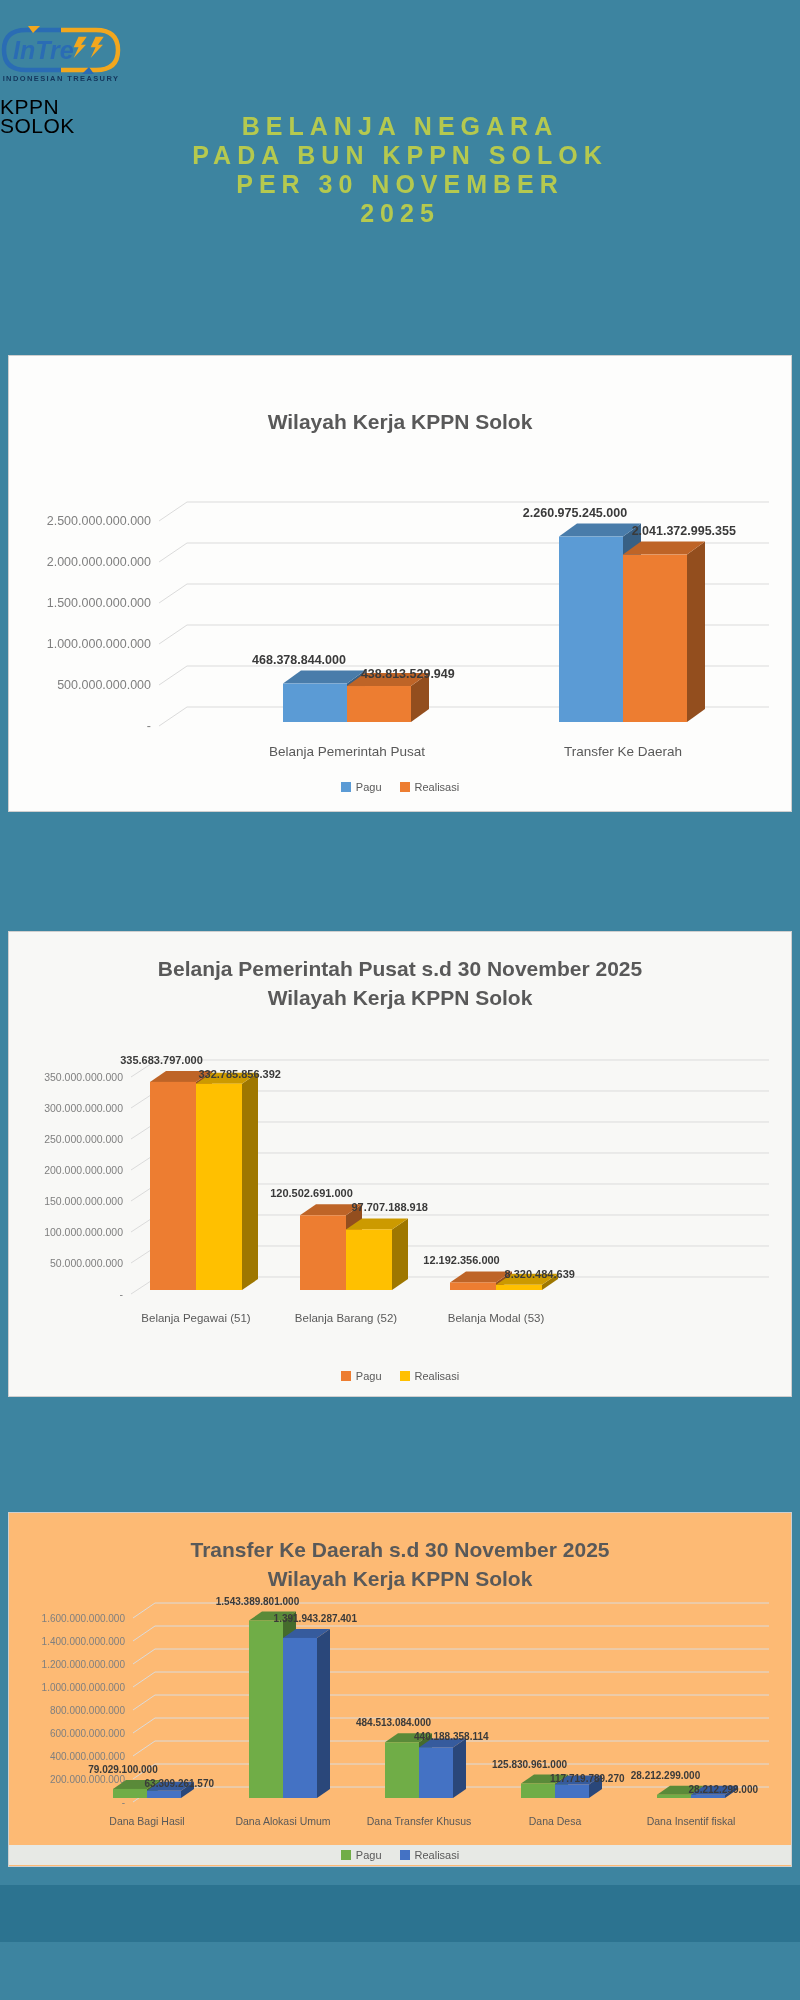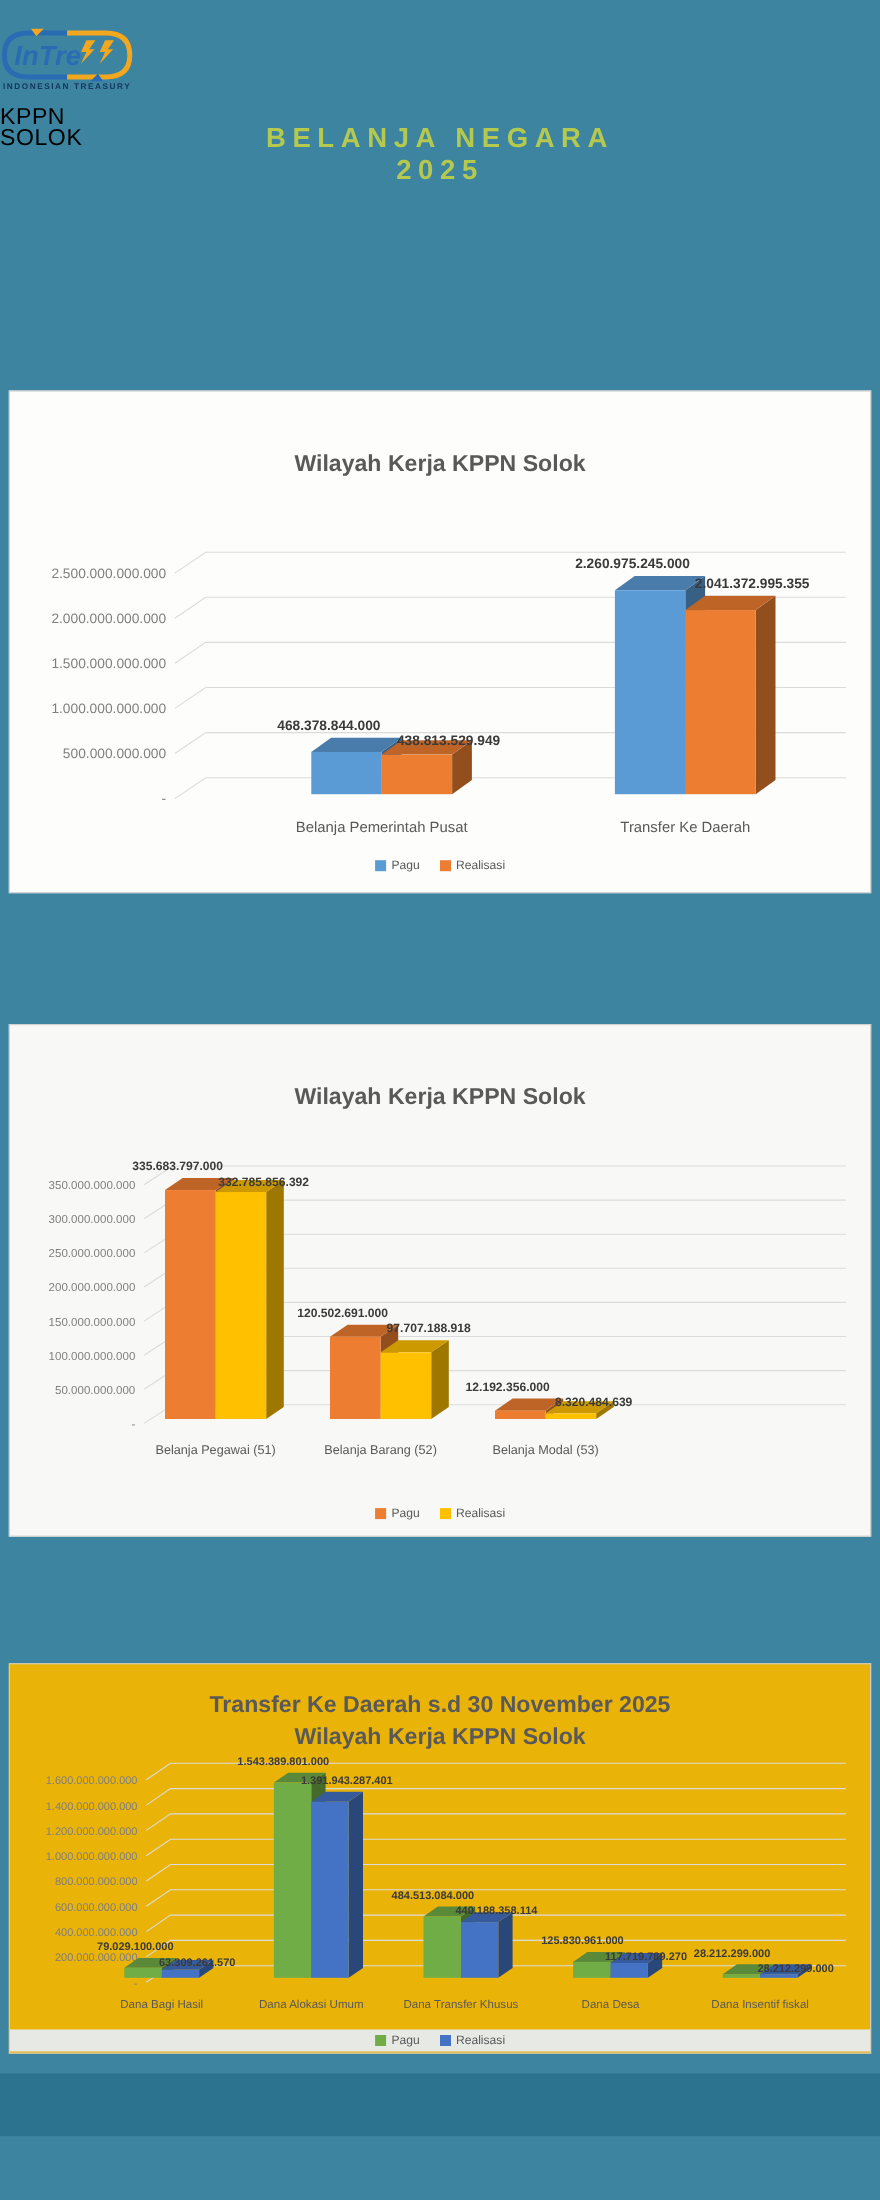--- a/index.html
+++ b/index.html
@@ -13,21 +13,21 @@
   .logo-mark-wrap{display:flex;flex-direction:column;align-items:center;}
   .tagline{font-size:7.5px;font-weight:bold;letter-spacing:1.4px;color:#14365C;margin-top:0;white-space:nowrap;}
   .org{font-size:21px;font-weight:400;line-height:19px;color:#000000;letter-spacing:.5px;margin-top:5px;}
   
   .main-title{position:absolute;top:112px;left:0;width:100%;text-align:center;
     color:#B5C94F;font-size:25px;font-weight:bold;letter-spacing:6px;line-height:29px;}
   
   .card{position:absolute;left:8px;width:784px;border:1px solid #CFCFCF;box-sizing:border-box;}
   .card1{top:355px;height:457px;background:#FDFDFC;}
   .card2{top:931px;height:466px;background:#F8F8F6;}
-  .card3{top:1512px;height:355px;background:#eab308;}
+  .card3{top:1512px;height:355px;background:#fdba74;}
   .chart-title{margin:22px 0 0;font-size:21px;line-height:29px;font-weight:bold;color:#595959;text-align:center;}
   svg.chart{position:absolute;left:0;overflow:visible;}
   .card1 svg.chart{top:60px;}
   .card2 svg.chart{top:60px;}
   .card3 svg.chart{top:50px;}
   svg.chart text{font-family:"Liberation Sans", sans-serif;}
   .legend{position:absolute;left:0;right:0;display:flex;justify-content:center;align-items:center;gap:18px;
     font-size:11px;color:#595959;}
   .card1 .legend{top:425px;}
   .card2 .legend{top:438px;}
@@ -56,20 +56,22 @@
     <div class="tagline">INDONESIAN TREASURY</div>
   </div>
   <div class="org">
     <div>KPPN</div>
     <div>SOLOK</div>
   </div>
 </header>
 
 <div class="main-title">
   <div>BELANJA NEGARA</div>
+  <div>PADA BUN KPPN SOLOK</div>
+  <div>PER 30 NOVEMBER</div>
   <div>2025</div>
 </div>
 
 <section class="card card1">
   <h2 class="chart-title">
     <br>
     <span>Wilayah Kerja KPPN Solok</span>
   </h2>
   <svg class="chart" width="784" height="358">
       <path d="M 150 105 l 28 -19 H 760" fill="none" stroke="#DBDBDB" stroke-width="1"></path>
@@ -110,21 +112,21 @@
       </span>
       <span class="legend-item">
         <span class="sw" style="background:#ED7D31"></span>
         <span>Realisasi</span>
       </span>
     </div>
 </section>
 
 <section class="card card2">
   <h2 class="chart-title">
-    <br>
+    <span>Belanja Pemerintah Pusat s.d 30 November 2025</span><br>
     <span>Wilayah Kerja KPPN Solok</span>
   </h2>
   <svg class="chart" width="784" height="350">
       <path d="M 122 85 l 26 -17 H 760" fill="none" stroke="#DBDBDB" stroke-width="1"></path>
       <text x="114" y="89" text-anchor="end" font-size="10.5" fill="#7F7F7F">350.000.000.000</text>
       <path d="M 122 116 l 26 -17 H 760" fill="none" stroke="#DBDBDB" stroke-width="1"></path>
       <text x="114" y="120" text-anchor="end" font-size="10.5" fill="#7F7F7F">300.000.000.000</text>
       <path d="M 122 147 l 26 -17 H 760" fill="none" stroke="#DBDBDB" stroke-width="1"></path>
       <text x="114" y="151" text-anchor="end" font-size="10.5" fill="#7F7F7F">250.000.000.000</text>
       <path d="M 122 178 l 26 -17 H 760" fill="none" stroke="#DBDBDB" stroke-width="1"></path>

